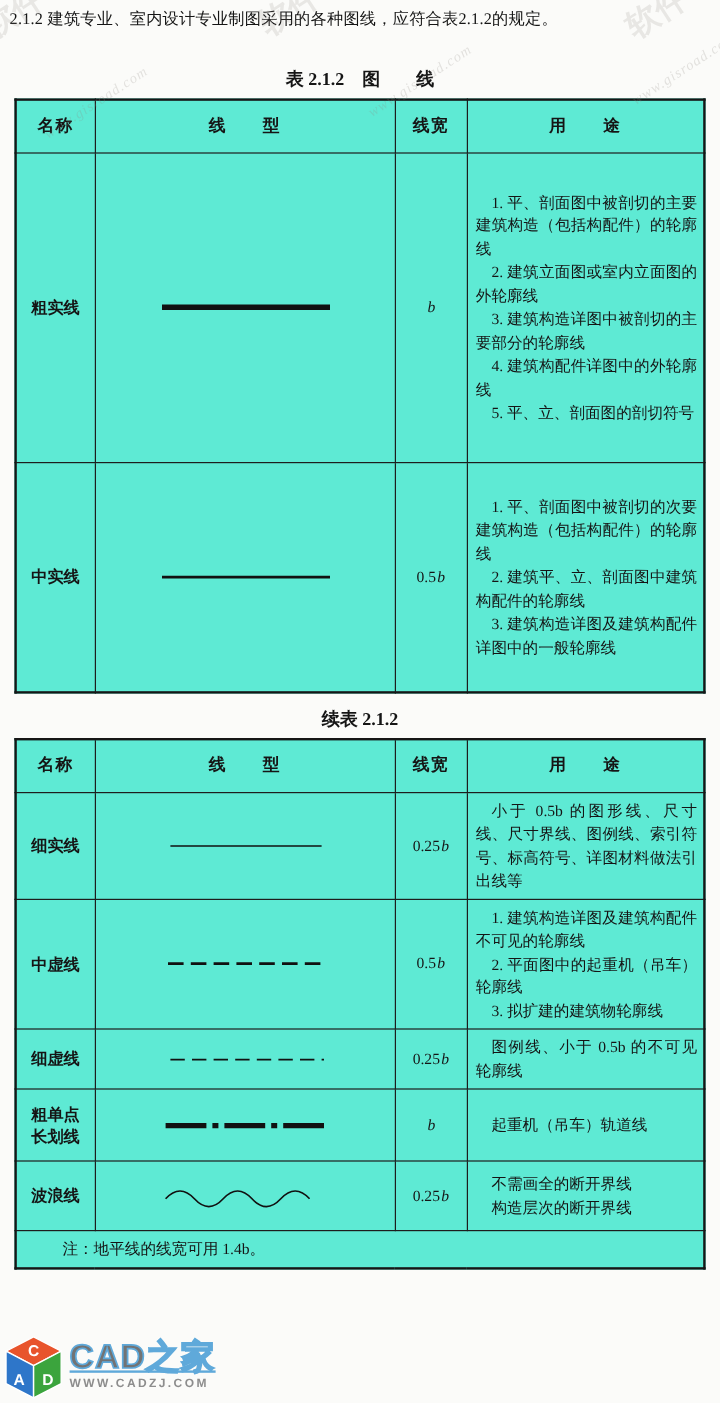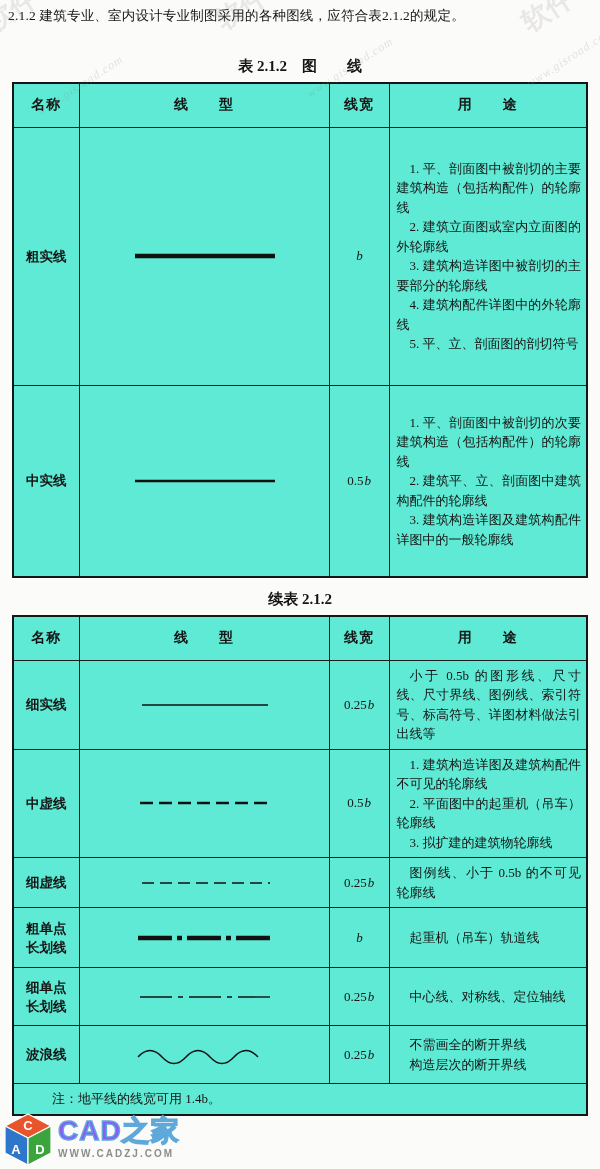--- a/index.html
+++ b/index.html
@@ -73,24 +73,25 @@
     font-size: 12px; font-style: italic; letter-spacing: 1px; opacity: 0.22;
     transform: rotate(-33deg);
   }
 
   
   .logo { position: absolute; left: 2px; top: 1112px; display: flex; z-index: 5; }
   .logo-right { margin-left: 4px; }
   .logo-name {
     font-family: "Liberation Sans", "DejaVu Sans", sans-serif;
     font-size: 28px; font-weight: bold; line-height: 30px;
-    color: #8b5cf6;
+    color: #737373;
     -webkit-text-stroke: 1.4px #5fa9da;
     letter-spacing: 1px;
     margin-top: 4px;
+    text-decoration: underline;
   }
   .logo-url {
     font-family: "Liberation Sans", "DejaVu Sans", sans-serif;
     font-size: 10px; font-weight: bold; color: #8d8d8d;
     letter-spacing: 2px; margin-top: 2px;
   }
 </style>
 </head>
 <body>
 
@@ -234,37 +235,20 @@
             <svg width="250" height="26" viewBox="0 0 250 26">
               <g stroke="#111" fill="none" stroke-linecap="butt">
                 <line x1="58" y1="13" x2="194" y2="13" stroke-width="4.4" stroke-dasharray="34 5 5 5"></line>
               </g>
             </svg>
           </div>
         </td>
     <td class="width-cell"><span class="wv"></span><span class="wb">b</span></td>
     <td class="use-cell">
       <div class="use-item">起重机（吊车）轨道线</div>
-    </td>
-  </tr>
-  <tr style="height:58px">
-    <td class="name-cell">细单点
-长划线</td>
-    <td class="type-cell">
-          <div class="line-sample">
-            <svg width="250" height="26" viewBox="0 0 250 26">
-              <g stroke="#111" fill="none" stroke-linecap="butt">
-                <line x1="60" y1="13" x2="192" y2="13" stroke-width="1.4" stroke-dasharray="32 6 5 6"></line>
-              </g>
-            </svg>
-          </div>
-        </td>
-    <td class="width-cell"><span class="wv">0.25</span><span class="wb">b</span></td>
-    <td class="use-cell">
-      <div class="use-item">中心线、对称线、定位轴线</div>
     </td>
   </tr>
   <tr style="height:58px">
     <td class="name-cell">波浪线</td>
     <td class="type-cell">
           <div class="line-sample">
             <svg width="250" height="26" viewBox="0 0 250 26">
               <g stroke="#111" fill="none" stroke-linecap="butt">
                 <path d="M58,15 q12,-13 24,0 t24,0 t24,0 t24,0 t24,0" stroke-width="1.4"></path>
               </g>

